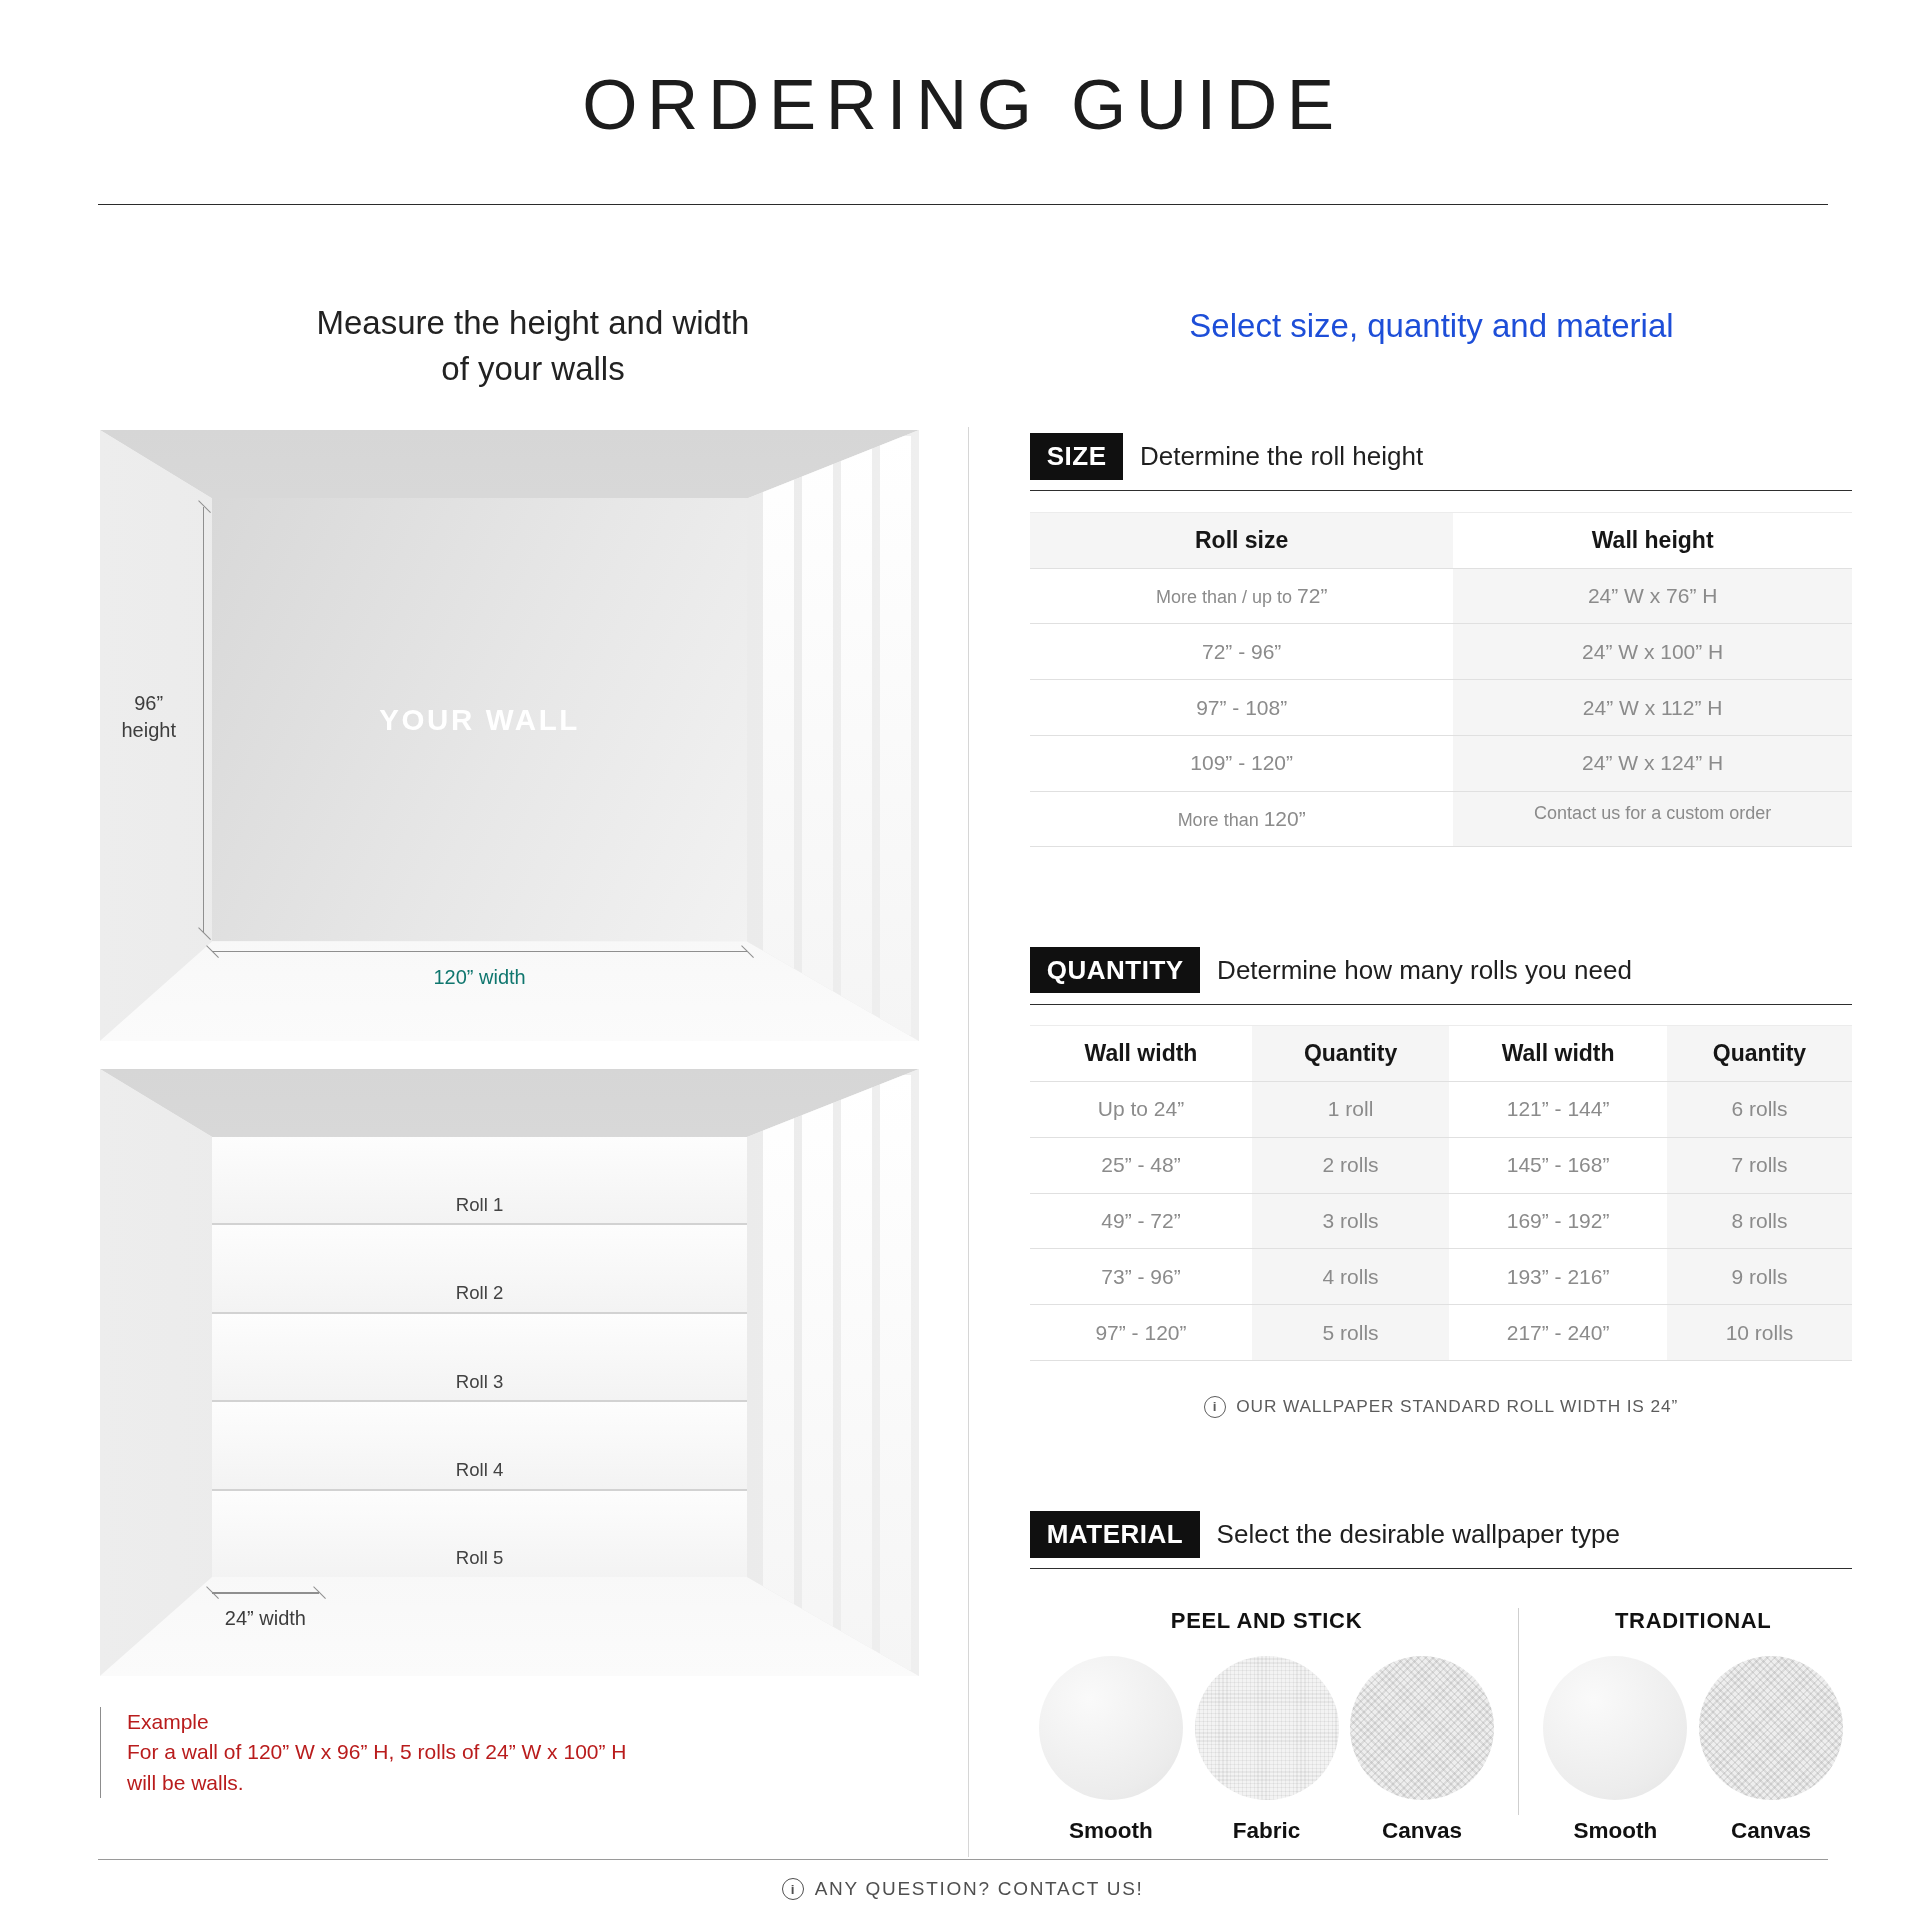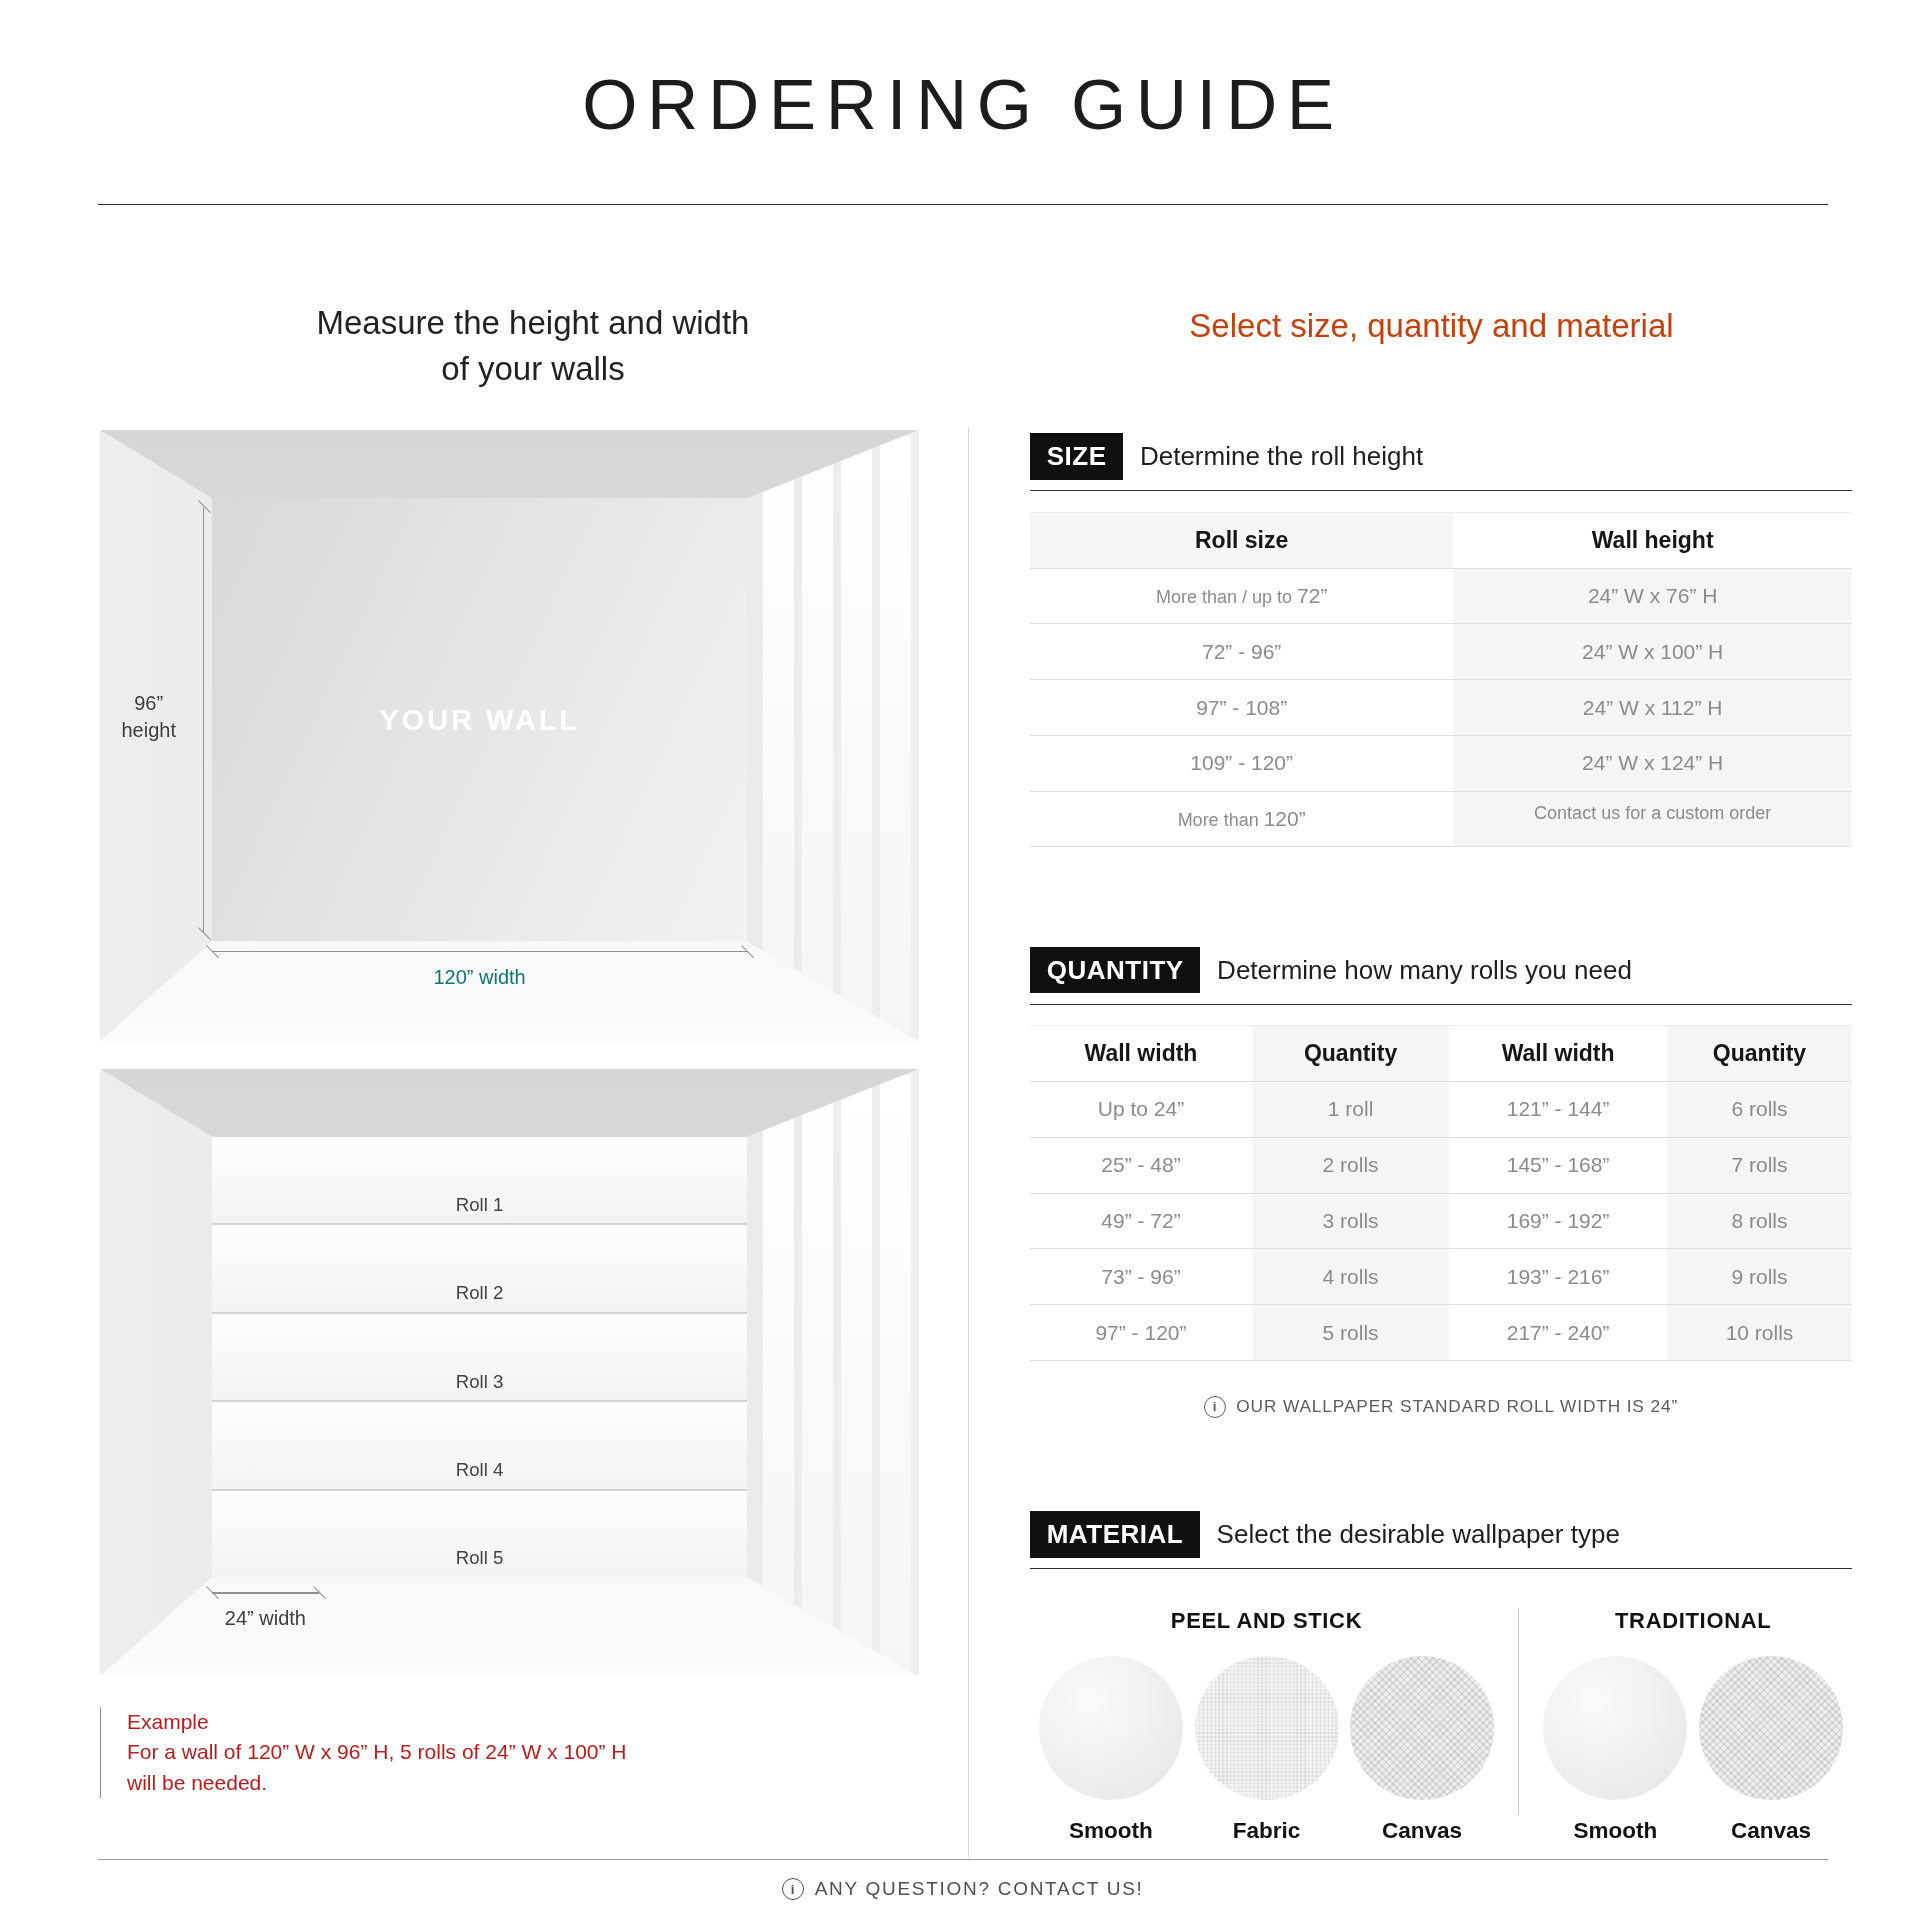--- a/index.html
+++ b/index.html
@@ -10,21 +10,21 @@
   
   .page-title { position:absolute; top:64px; left:0; right:0; text-align:center;
     font-size:71px; font-weight:500; letter-spacing:0.135em; color:#1c1c1c; }
   .title-rule { position:absolute; top:204px; left:98px; right:98px; height:1.3px; background:#2b2b2b; }
   .col-divider { position:absolute; left:968px; top:427px; height:1430px; width:0.6px; background:#d6d6d6; }
 
   
   .left-heading { position:absolute; left:167px; top:300px; width:732px; text-align:center;
     font-size:33px; font-weight:500; line-height:1.38; color:#222; }
   .right-heading { position:absolute; left:1059px; top:307px; width:745px; text-align:center;
-    font-size:33px; font-weight:500; color:#c2410c; }
+    font-size:33px; font-weight:500; color:#1d4ed8; }
 
   
   .room { position:absolute; left:100px; width:819px; background:#f2f2f2; overflow:hidden; }
   .room-1 { top:430px; height:611px; }
   .room-2 { top:1069px; height:607px; }
   .room .shape { position:absolute; inset:0; }
   .ceiling { clip-path:polygon(0 0, 100% 0, 79% 11.2%, 13.7% 11.2%);
     background:linear-gradient(to bottom,#d6d6d6,#e9e9e9); }
   .leftwall { clip-path:polygon(0 0, 13.7% 11.2%, 13.7% 83.7%, 0 100%);
     background:linear-gradient(to right,#ededed,#e2e2e2); }
@@ -198,21 +198,21 @@
     <div class="hmeasure-small">
       <span class="tick t-a"></span>
       <span class="tick t-b"></span>
     </div>
     <div class="width-label-small">24” width</div>
   </div>
 
   <div class="example">
     <div>Example</div>
     <div>For a wall of 120” W x 96” H, 5 rolls of 24” W x 100” H</div>
-    <div>will be needed.</div>
+    <div>will be walls.</div>
   </div>
 
   <h2 class="right-heading">Select size, quantity and material</h2>
 
   <div class="right-col">
 
     <div class="size-section">
       <div class="section-head">
         <span class="badge">SIZE</span>
         <span class="subtitle">Determine the roll height</span>

